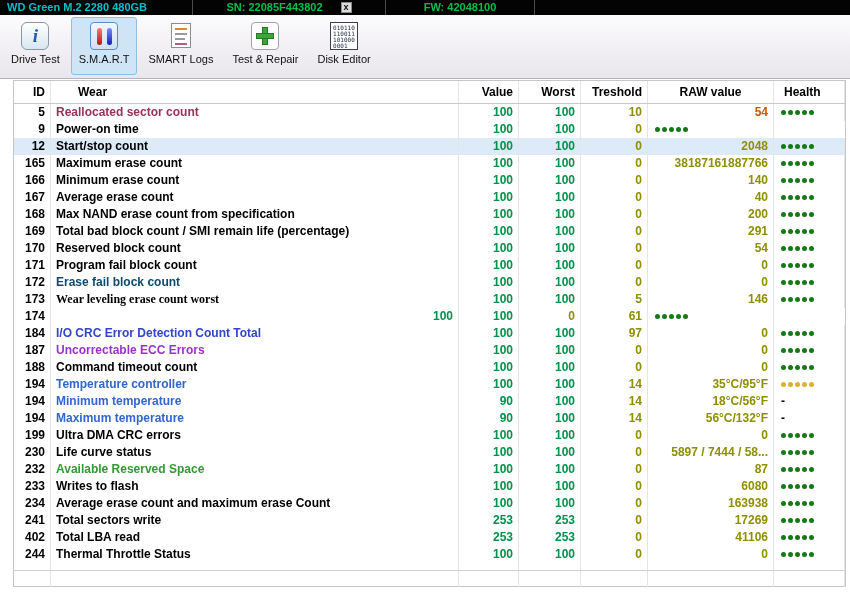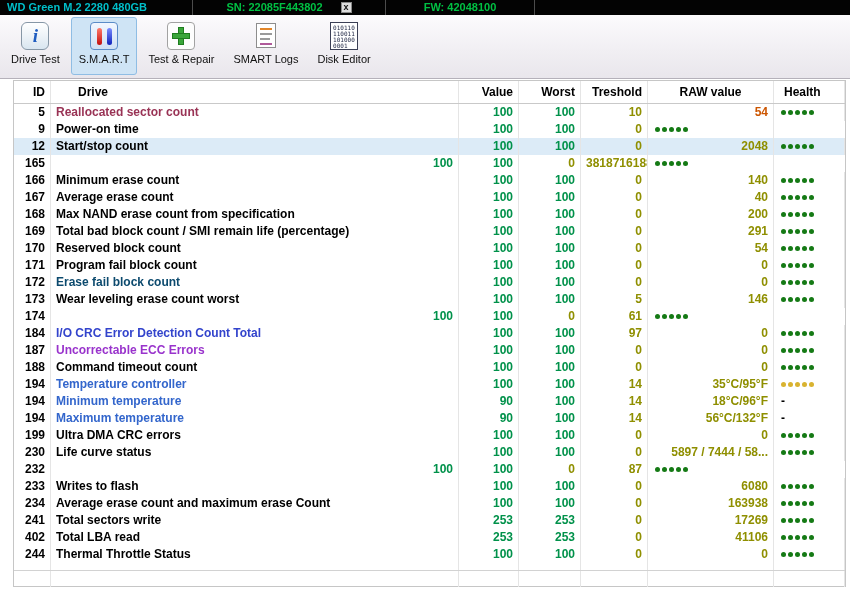--- a/index.html
+++ b/index.html
@@ -108,52 +108,52 @@
     <span class="label">Drive Test</span>
   </div>
   <div class="tbtn selected">
     <span class="icon smart-ic">
       <span class="bar bar-red"></span>
         <span class="bar bar-blue"></span>
     </span>
     <span class="label">S.M.A.R.T</span>
   </div>
   <div class="tbtn">
-    <span class="icon repair-ic">
-      <span class="cv"></span>
-        <span class="ch"></span>
-    </span>
-    <span class="label">Test &amp; Repair</span>
-  </div>
-  <div class="tbtn">
     <span class="icon logs-ic">
       <span class="page">
           <span class="l l1"></span>
           <span class="l l2"></span>
           <span class="l l3"></span>
           <span class="l l4"></span>
         </span>
     </span>
     <span class="label">SMART Logs</span>
   </div>
   <div class="tbtn">
+    <span class="icon repair-ic">
+      <span class="cv"></span>
+        <span class="ch"></span>
+    </span>
+    <span class="label">Test &amp; Repair</span>
+  </div>
+  <div class="tbtn">
     <span class="icon disk-ic">
       <span class="bline">010110</span>
       <span class="bline">110011</span>
       <span class="bline">101000</span>
       <span class="bline">0001</span>
     </span>
     <span class="label">Disk Editor</span>
   </div>
 </div>
 
 <div class="tablewrap">
   <div class="thead">
     <div class="cell right">ID</div>
-    <div class="cell hname">Drive</div>
+    <div class="cell hname">Wear</div>
     <div class="cell right">Value</div>
     <div class="cell right">Worst</div>
     <div class="cell right">Treshold</div>
     <div class="cell center">RAW value</div>
     <div class="cell" style="padding-left:10px;">Health</div>
   </div>
 
   <div>
       <div class="trow">
         <div class="cell right">5</div>
@@ -194,20 +194,21 @@
         <div class="cell health-cell">
           <span class="dot" style="background: rgb(21, 122, 21);"></span>
           <span class="dot" style="background: rgb(21, 122, 21);"></span>
           <span class="dot" style="background: rgb(21, 122, 21);"></span>
           <span class="dot" style="background: rgb(21, 122, 21);"></span>
           <span class="dot" style="background: rgb(21, 122, 21);"></span>
         </div>
       </div>
       <div class="trow">
         <div class="cell right">165</div>
+        <div class="cell" style="color: rgb(0, 0, 0);">Maximum erase count</div>
         <div class="cell right" style="color: rgb(0, 145, 74);">100</div>
         <div class="cell right" style="color: rgb(0, 145, 74);">100</div>
         <div class="cell right" style="color: rgb(143, 143, 0);">0</div>
         <div class="cell right" style="color: rgb(143, 143, 0);">38187161887766</div>
         <div class="cell health-cell">
           <span class="dot" style="background: rgb(21, 122, 21);"></span>
           <span class="dot" style="background: rgb(21, 122, 21);"></span>
           <span class="dot" style="background: rgb(21, 122, 21);"></span>
           <span class="dot" style="background: rgb(21, 122, 21);"></span>
           <span class="dot" style="background: rgb(21, 122, 21);"></span>
@@ -313,21 +314,21 @@
         <div class="cell health-cell">
           <span class="dot" style="background: rgb(21, 122, 21);"></span>
           <span class="dot" style="background: rgb(21, 122, 21);"></span>
           <span class="dot" style="background: rgb(21, 122, 21);"></span>
           <span class="dot" style="background: rgb(21, 122, 21);"></span>
           <span class="dot" style="background: rgb(21, 122, 21);"></span>
         </div>
       </div>
       <div class="trow">
         <div class="cell right">173</div>
-        <div class="cell" style="color: rgb(0, 0, 0);">Wear leveling erase count worst</div>
+        <div class="cell" style="color: rgb(0, 0, 0); font-family: Liberation Serif, serif;">Wear leveling erase count worst</div>
         <div class="cell right" style="color: rgb(0, 145, 74);">100</div>
         <div class="cell right" style="color: rgb(0, 145, 74);">100</div>
         <div class="cell right" style="color: rgb(143, 143, 0);">5</div>
         <div class="cell right" style="color: rgb(143, 143, 0);">146</div>
         <div class="cell health-cell">
           <span class="dot" style="background: rgb(21, 122, 21);"></span>
           <span class="dot" style="background: rgb(21, 122, 21);"></span>
           <span class="dot" style="background: rgb(21, 122, 21);"></span>
           <span class="dot" style="background: rgb(21, 122, 21);"></span>
           <span class="dot" style="background: rgb(21, 122, 21);"></span>
@@ -406,21 +407,21 @@
           <span class="dot" style="background: rgb(217, 179, 48);"></span>
           <span class="dot" style="background: rgb(217, 179, 48);"></span>
         </div>
       </div>
       <div class="trow">
         <div class="cell right">194</div>
         <div class="cell" style="color: rgb(51, 102, 204);">Minimum temperature</div>
         <div class="cell right" style="color: rgb(0, 145, 74);">90</div>
         <div class="cell right" style="color: rgb(0, 145, 74);">100</div>
         <div class="cell right" style="color: rgb(143, 143, 0);">14</div>
-        <div class="cell right" style="color: rgb(143, 143, 0);">18°C/96°F</div>
+        <div class="cell right" style="color: rgb(143, 143, 0);">18°C/56°F</div>
         <div class="cell health-cell">-</div>
       </div>
       <div class="trow">
         <div class="cell right">194</div>
         <div class="cell" style="color: rgb(51, 102, 204);">Maximum temperature</div>
         <div class="cell right" style="color: rgb(0, 145, 74);">90</div>
         <div class="cell right" style="color: rgb(0, 145, 74);">100</div>
         <div class="cell right" style="color: rgb(143, 143, 0);">14</div>
         <div class="cell right" style="color: rgb(143, 143, 0);">56°C/132°F</div>
         <div class="cell health-cell">-</div>
@@ -450,20 +451,21 @@
         <div class="cell health-cell">
           <span class="dot" style="background: rgb(21, 122, 21);"></span>
           <span class="dot" style="background: rgb(21, 122, 21);"></span>
           <span class="dot" style="background: rgb(21, 122, 21);"></span>
           <span class="dot" style="background: rgb(21, 122, 21);"></span>
           <span class="dot" style="background: rgb(21, 122, 21);"></span>
         </div>
       </div>
       <div class="trow">
         <div class="cell right">232</div>
+        <div class="cell" style="color: rgb(51, 153, 51);">Available Reserved Space</div>
         <div class="cell right" style="color: rgb(0, 145, 74);">100</div>
         <div class="cell right" style="color: rgb(0, 145, 74);">100</div>
         <div class="cell right" style="color: rgb(143, 143, 0);">0</div>
         <div class="cell right" style="color: rgb(143, 143, 0);">87</div>
         <div class="cell health-cell">
           <span class="dot" style="background: rgb(21, 122, 21);"></span>
           <span class="dot" style="background: rgb(21, 122, 21);"></span>
           <span class="dot" style="background: rgb(21, 122, 21);"></span>
           <span class="dot" style="background: rgb(21, 122, 21);"></span>
           <span class="dot" style="background: rgb(21, 122, 21);"></span>

